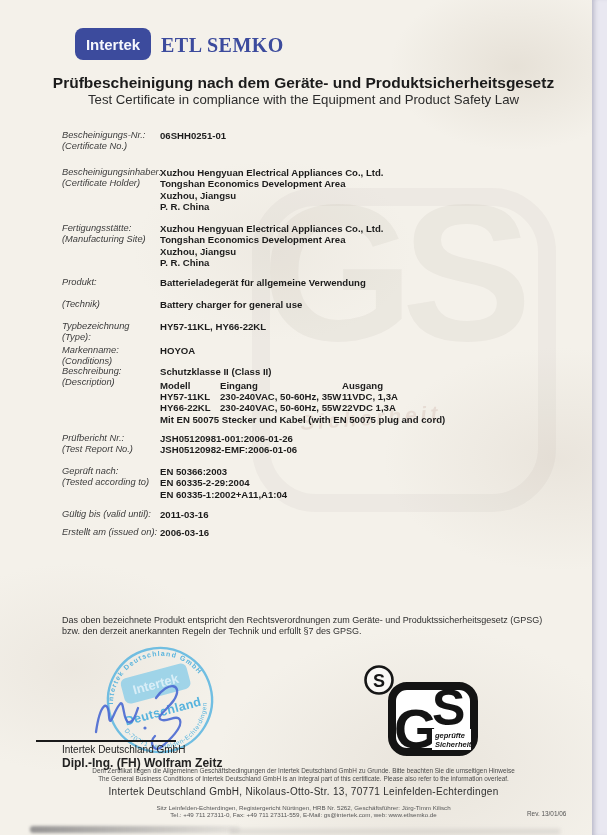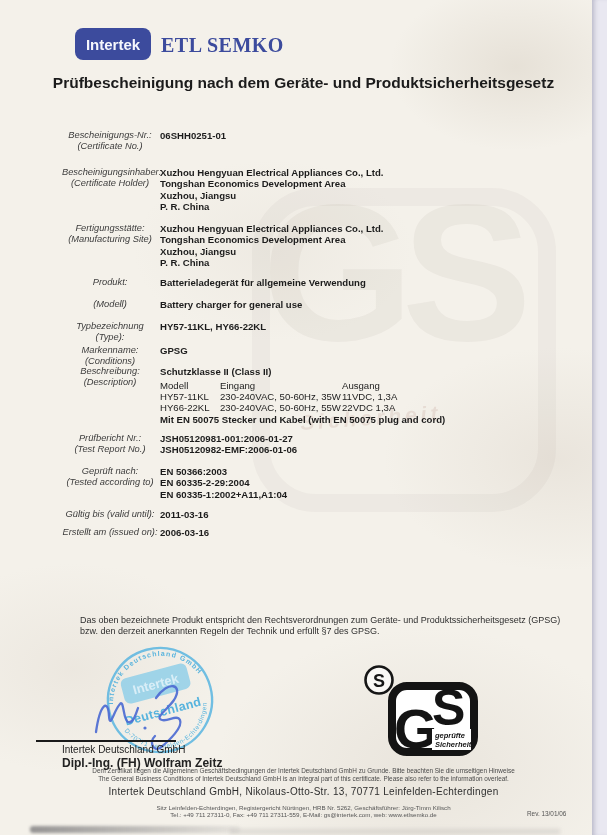--- a/index.html
+++ b/index.html
@@ -20,26 +20,26 @@
   .wm-gs { left:262px; top:160px; font-weight:bold; font-size:195px; letter-spacing:-12px; color:rgba(125,113,98,0.07); }
   .wm-caption { left:300px; top:406px; font-style:italic; font-weight:bold; font-size:21px; letter-spacing:4px; color:rgba(168,120,108,0.16); transform:rotate(-4deg); }
   
   .logo-box { position:absolute; left:75px; top:28px; width:76px; height:32px; background:#3c4b9d; border-radius:8px;
               color:#f6f7fc; font-weight:bold; font-size:15px; display:flex; align-items:center; justify-content:center; z-index:1; }
   .brand-text { position:absolute; left:161px; top:34px; font-weight:bold; font-size:20px; color:#3c4b9d; letter-spacing:0.5px; z-index:1;font-family:Liberation Serif, serif; }
   .title-de { position:absolute; left:0; top:74px; width:607px; text-align:center; font-weight:bold; font-size:15.5px; color:#1b1b1b; z-index:1; }
   .title-en { position:absolute; left:0; top:92px; width:607px; text-align:center; font-size:13.2px; color:#2c2c2c; z-index:1; }
   
   .frow { position:absolute; left:62px; width:505px; z-index:1; }
-  .lbl { position:absolute; left:0; top:0; width:96px; font-style:italic; font-size:9.3px; line-height:11px; color:#3d3d3d;text-align:center; }
+  .lbl { position:absolute; left:0; top:0; width:96px; font-style:italic; font-size:9.3px; line-height:11px; color:#3d3d3d; }
   .val { position:absolute; left:98px; top:0; width:400px; font-weight:bold; font-size:9.6px; line-height:11.4px; color:#1c1c1c; }
   .desc-table { display:grid; grid-template-columns:60px 122px 1fr; width:345px; }
-  .desc-table > div { font-weight:normal; font-size:9.6px; line-height:10.8px; color:#1c1c1c; }
-  
-  .compliance { position:absolute; left:62px; top:615px; width:494px; font-size:9px; line-height:10.9px; color:#2f2f2f; z-index:1;margin-left:18px; }
+  .desc-table > div { font-weight:bold; font-size:9.6px; line-height:10.8px; color:#1c1c1c; }
+  
+  .compliance { position:absolute; left:62px; top:615px; width:494px; font-size:9px; line-height:10.9px; color:#2f2f2f; z-index:1; }
   
   .stamp-wrap { position:absolute; left:90px; top:630px; width:140px; height:140px; transform:rotate(-15deg); z-index:2; opacity:0.92; }
   .sig-wrap { position:absolute; left:90px; top:668px; width:120px; height:84px; z-index:3; }
   .sig-line { position:absolute; left:36px; top:740px; width:140px; height:2px; background:#1a1a1a; z-index:3; }
   .sig-company { position:absolute; left:62px; top:744px; font-size:10px; color:#222; z-index:3; }
   .sig-name { position:absolute; left:62px; top:756px; font-size:12px; color:#222; z-index:3;font-weight:bold; }
   .s-mark { position:absolute; left:362px; top:663px; z-index:2; }
   .gs-mark { position:absolute; left:387px; top:681px; z-index:2; }
   
   .smallprint-de { position:absolute; left:0; top:767px; width:607px; text-align:center; font-size:6.4px; color:#4a4a4a; z-index:1; }
@@ -60,20 +60,21 @@
 
   <div class="wm wm-gs">GS</div>
   <div class="wm wm-box"></div>
   <div class="wm wm-caption">Sicherheit</div>
 
   <div class="logo-box">
     <span>Intertek</span>
   </div>
   <div class="brand-text">ETL SEMKO</div>
   <div class="title-de">Prüfbescheinigung nach dem Geräte- und Produktsicherheitsgesetz</div>
+  <div class="title-en">Test Certificate in compliance with the Equipment and Product Safety Law</div>
 
   <div class="frow" style="top:130px">
     <div class="lbl">
       <div>Bescheinigungs-Nr.:</div>
       <div>(Certificate No.)</div>
     </div>
     <div class="val">06SHH0251-01</div>
   </div>
 
   <div class="frow" style="top:167px">
@@ -101,35 +102,35 @@
       <div>P. R. China</div>
     </div>
   </div>
 
   <div class="frow" style="top:277px">
     <div class="lbl">Produkt:</div>
     <div class="val">Batterieladegerät für allgemeine Verwendung</div>
   </div>
 
   <div class="frow" style="top:299px">
-    <div class="lbl">(Modell)</div>
+    <div class="lbl">(Technik)</div>
     <div class="val">Battery charger for general use</div>
   </div>
 
   <div class="frow" style="top:321px">
     <div class="lbl">Typbezeichnung (Type):</div>
     <div class="val">HY57-11KL, HY66-22KL</div>
   </div>
 
   <div class="frow" style="top:345px">
     <div class="lbl">
       <div>Markenname:</div>
       <div>(Conditions)</div>
     </div>
-    <div class="val">GPSG</div>
+    <div class="val">HOYOA</div>
   </div>
 
   <div class="frow" style="top:366px">
     <div class="lbl">
       <div>Beschreibung:</div>
       <div>(Description)</div>
     </div>
     <div class="val">
       <div style="margin-bottom:4px;">Schutzklasse II (Class II)</div>
       <div class="desc-table">
@@ -146,21 +147,21 @@
       <div>Mit EN 50075 Stecker und Kabel (with EN 50075 plug and cord)</div>
     </div>
   </div>
 
   <div class="frow" style="top:433px">
     <div class="lbl">
       <div>Prüfbericht Nr.:</div>
       <div>(Test Report No.)</div>
     </div>
     <div class="val">
-      <div>JSH05120981-001:2006-01-27</div>
+      <div>JSH05120981-001:2006-01-26</div>
       <div>JSH05120982-EMF:2006-01-06</div>
     </div>
   </div>
 
   <div class="frow" style="top:466px">
     <div class="lbl">
       <div>Geprüft nach:</div>
       <div>(Tested according to)</div>
     </div>
     <div class="val">

